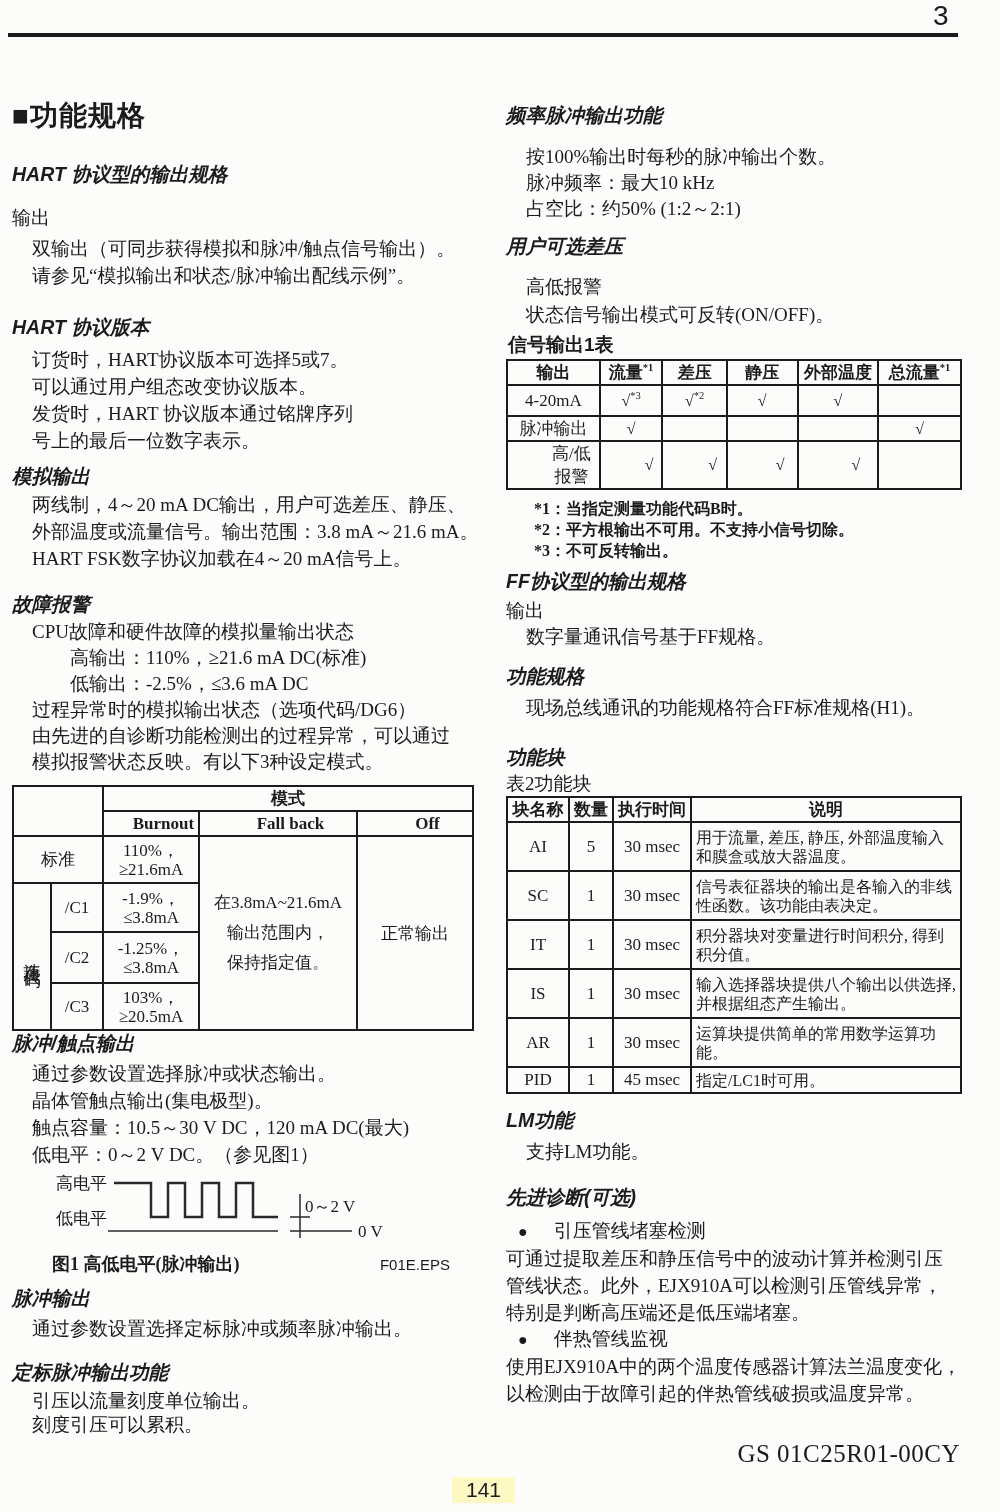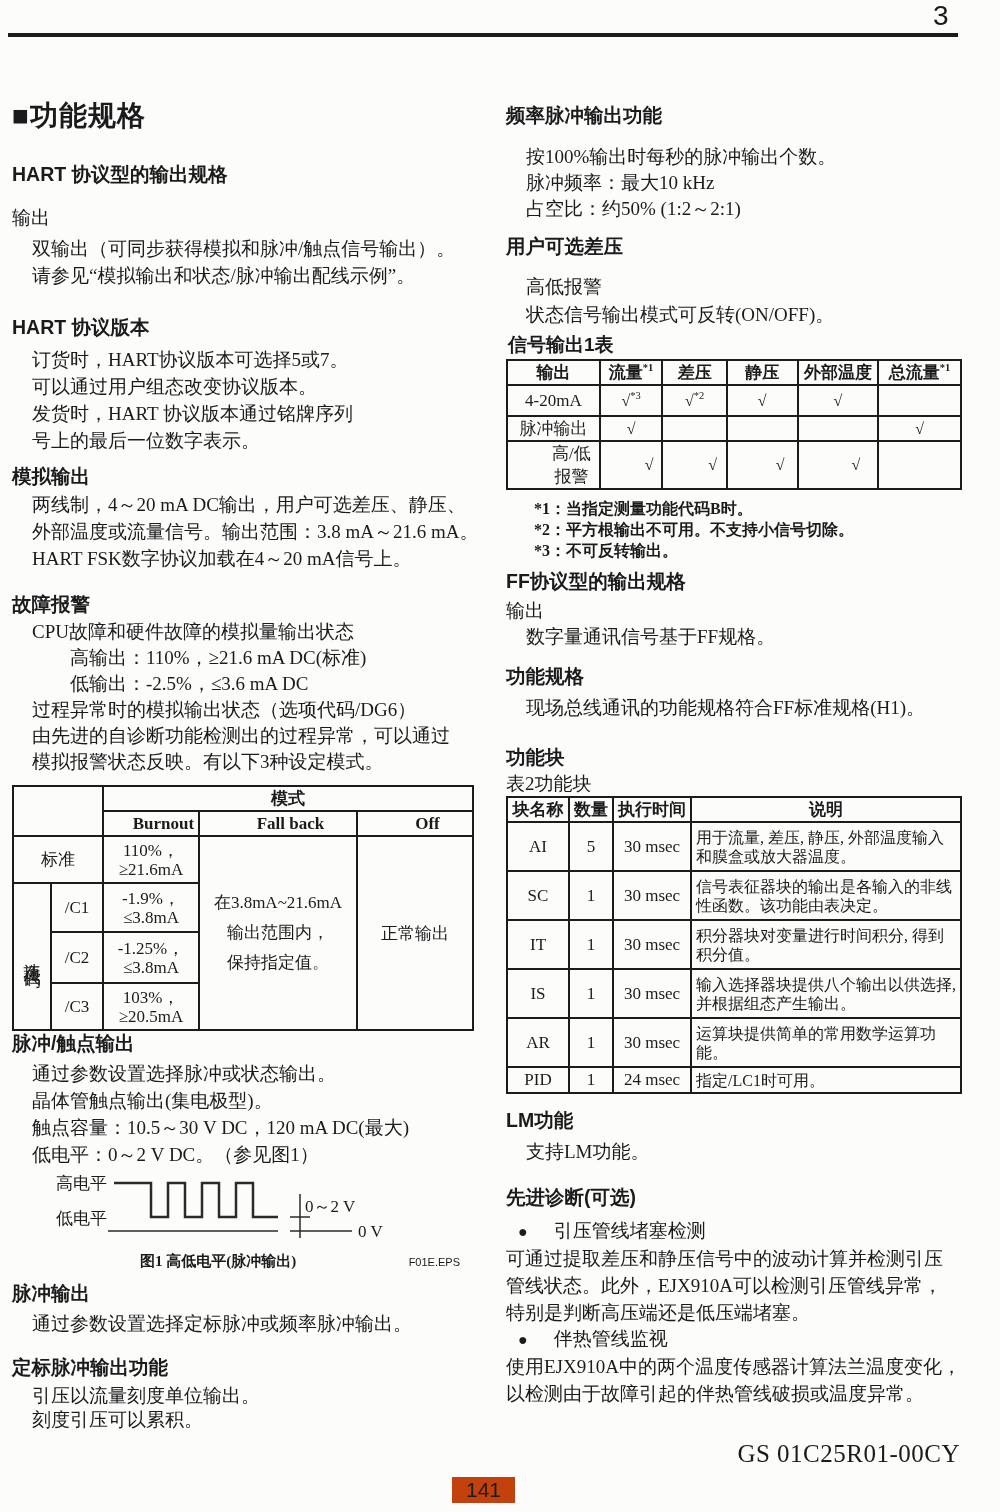--- a/index.html
+++ b/index.html
@@ -9,21 +9,21 @@
     font-family:"Liberation Serif","DejaVu Serif",serif;
     overflow:hidden;
   }
   .pageno-top{position:absolute;top:0px;left:933px;font-size:28px;font-family:"Liberation Sans","DejaVu Sans",sans-serif;}
   .top-rule{position:absolute;left:8px;top:33px;width:950px;height:4px;background:#1c1c1c;}
   .col{position:absolute;}
   .col-left{left:12px;top:100px;width:472px;}
   .col-right{left:506px;top:103px;width:484px;}
 
   .h1{font-family:"Liberation Sans","DejaVu Sans",sans-serif;font-weight:bold;font-size:28px;line-height:32px;margin:0 0 30px 0;letter-spacing:1px;}
-  .h2{font-family:"Liberation Sans","DejaVu Sans",sans-serif;font-weight:bold;font-size:19.5px;line-height:25px;margin:0;}
+  .h2{font-family:"Liberation Sans","DejaVu Sans",sans-serif;font-weight:bold;font-size:19.5px;line-height:25px;margin:0;font-style:italic;}
   .sub{font-size:19px;line-height:26px;margin:0;}
   .body{font-size:19px;line-height:27px;margin:0 0 0 20px;}
   .body div{white-space:pre-wrap;}
   .mb2{margin-bottom:2px}.mb4{margin-bottom:4px}.mb6{margin-bottom:6px}.mb8{margin-bottom:8px}
   .mb10{margin-bottom:10px}.mb12{margin-bottom:12px}.mb14{margin-bottom:14px}.mb16{margin-bottom:16px}
   .mb18{margin-bottom:18px}.mb20{margin-bottom:20px}.mb24{margin-bottom:24px}.mb26{margin-bottom:26px}
   .lh26 div{line-height:26px}.lh24 div{line-height:24px}.lh28 div{line-height:28px}
 
   table{border-collapse:collapse;table-layout:fixed;}
   td{border:2px solid #1c1c1c;text-align:center;vertical-align:middle;font-size:17px;padding:0 3px;}
@@ -51,29 +51,29 @@
 
   .fb-table{width:454px;}
   .fb-table .hr td{height:21px;}
   .fb-table .rt td{height:45px;}
   .fb-table .rs td{height:22px;}
   .fb-table td.desc{text-align:left;font-size:16px;line-height:19px;padding:1px 4px;}
 
   .figwrap{margin:4px 0 10px 40px;width:408px;}
   .figtext{font-size:17px;fill:#1b1b1b;font-family:"Liberation Serif","DejaVu Serif",serif;}
   .figcap-row{display:flex;align-items:baseline;margin-top:2px;}
-  .figcap{font-size:15px;font-weight:bold;margin-left:88px;}
-  .figfile{font-size:11px;margin-left:auto;font-family:"Liberation Sans","DejaVu Sans",sans-serif;}
+  .figcap{font-size:18px;font-weight:bold;}
+  .figfile{font-size:15px;margin-left:auto;margin-right:10px;font-family:"Liberation Sans","DejaVu Sans",sans-serif;}
 
   .bullet-line{font-size:19px;line-height:26px;margin:0 0 0 12px;}
   .bullet-line .dot{margin-right:26px;font-size:16px;}
   .noindent{margin-left:0;}
 
   .doc-number{position:absolute;top:1440px;right:40px;font-size:25px;letter-spacing:0.5px;}
-  .pageno-bottom{position:absolute;top:1477px;left:452px;background:#c2410c;padding:1px 14px;font-size:21px;font-family:"Liberation Sans","DejaVu Sans",sans-serif;}
+  .pageno-bottom{position:absolute;top:1477px;left:452px;background:#fef9c3;padding:1px 14px;font-size:21px;font-family:"Liberation Sans","DejaVu Sans",sans-serif;}
 </style>
 </head>
 <body>
 
 <div class="pageno-top">3</div>
 <div class="top-rule"></div>
 
 <div class="col col-left">
 
   <div class="h1"><span>■</span><span>功能规格</span></div>
@@ -318,21 +318,21 @@
     </tr>
     <tr class="rt">
       <td>AR</td>
       <td>1</td>
       <td>30 msec</td>
       <td class="desc pre">运算块提供简单的常用数学运算功能。</td>
     </tr>
     <tr class="rs">
       <td>PID</td>
       <td>1</td>
-      <td>24 msec</td>
+      <td>45 msec</td>
       <td class="desc pre">指定/LC1时可用。</td>
     </tr>
   </tbody>
     </table>
 
   <div class="h2 mb6" style="margin-top:14px">LM功能</div>
   <div class="body mb20 lh26">
     <div>支持LM功能。</div>
   </div>
 

